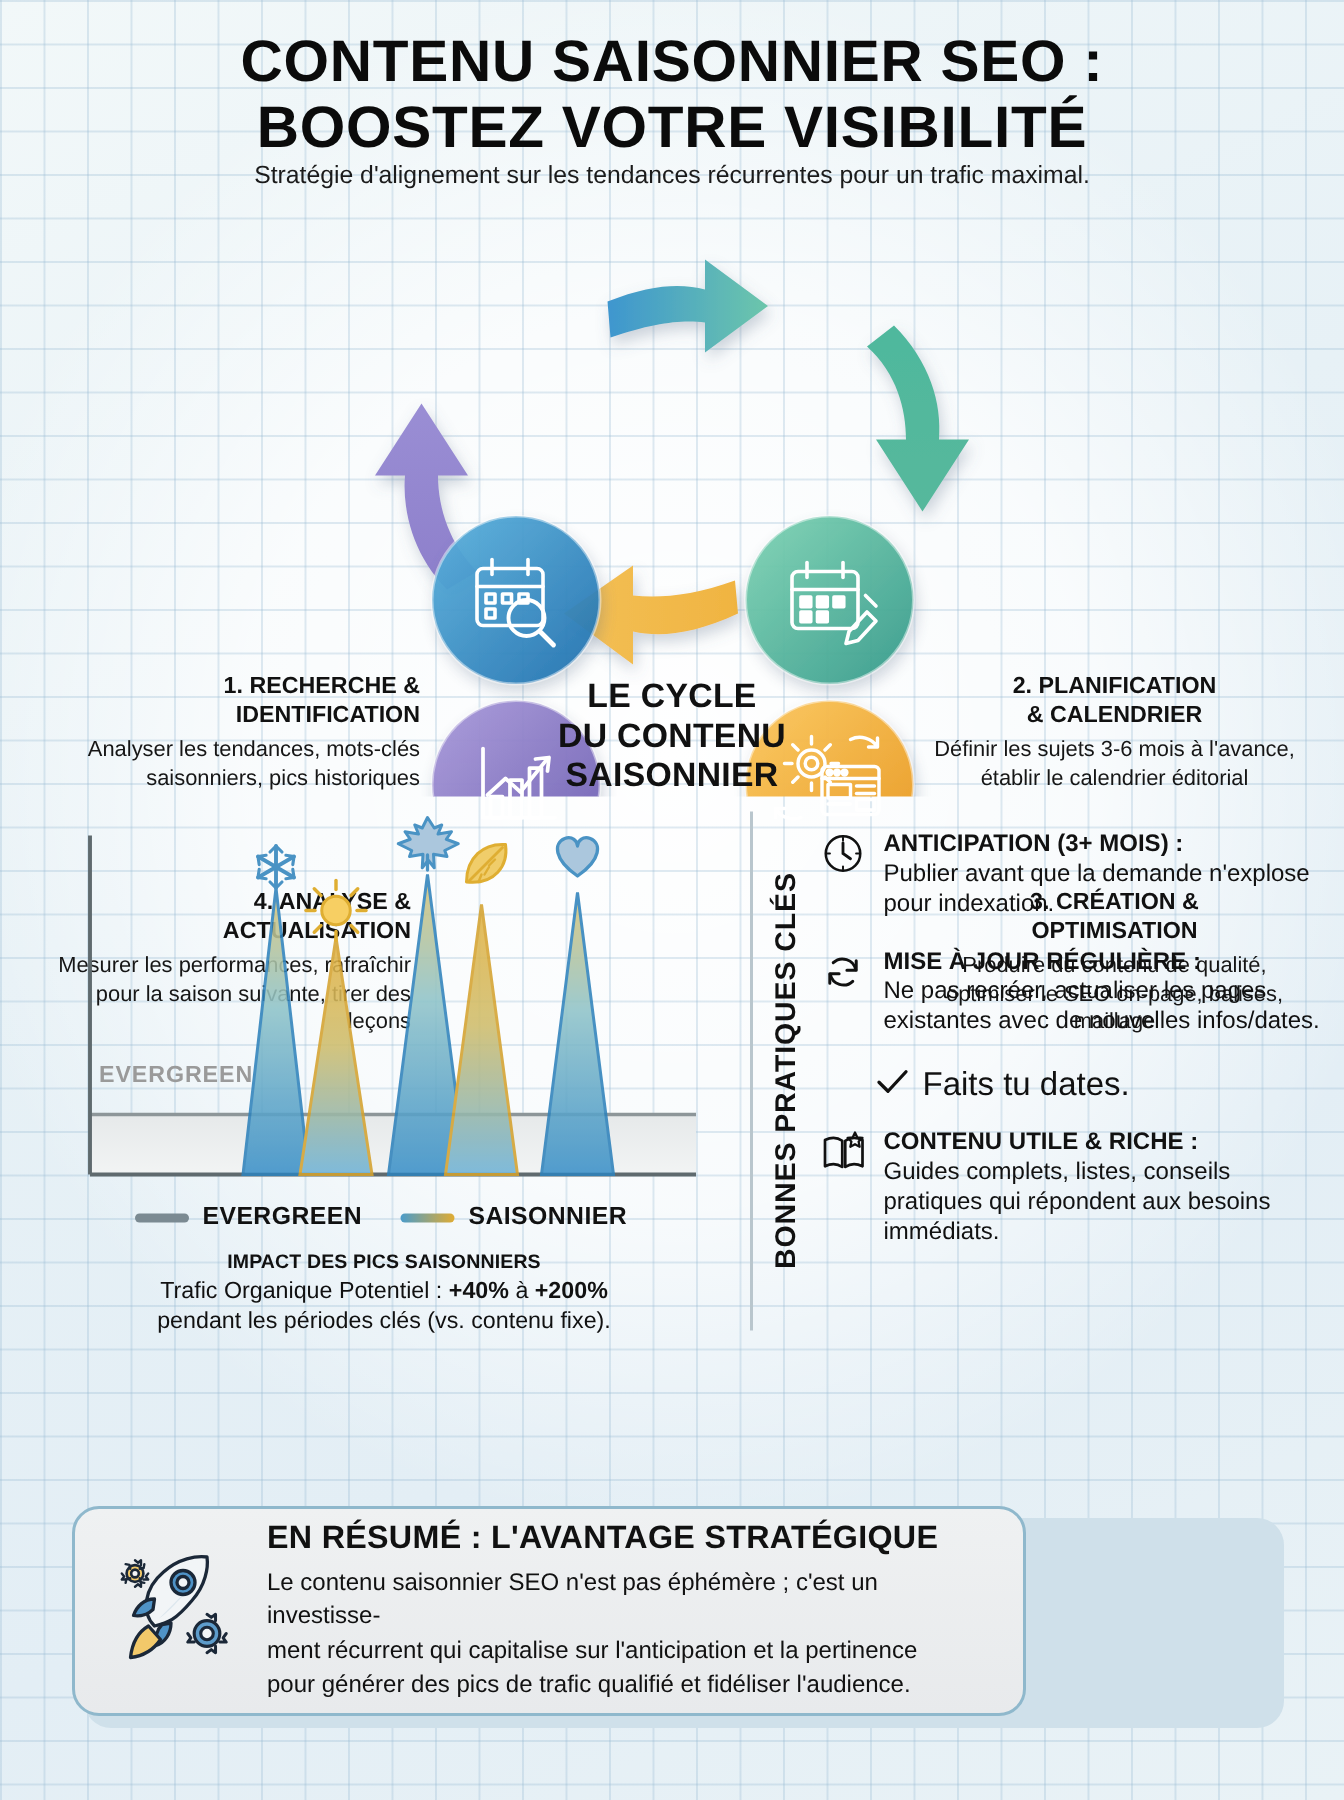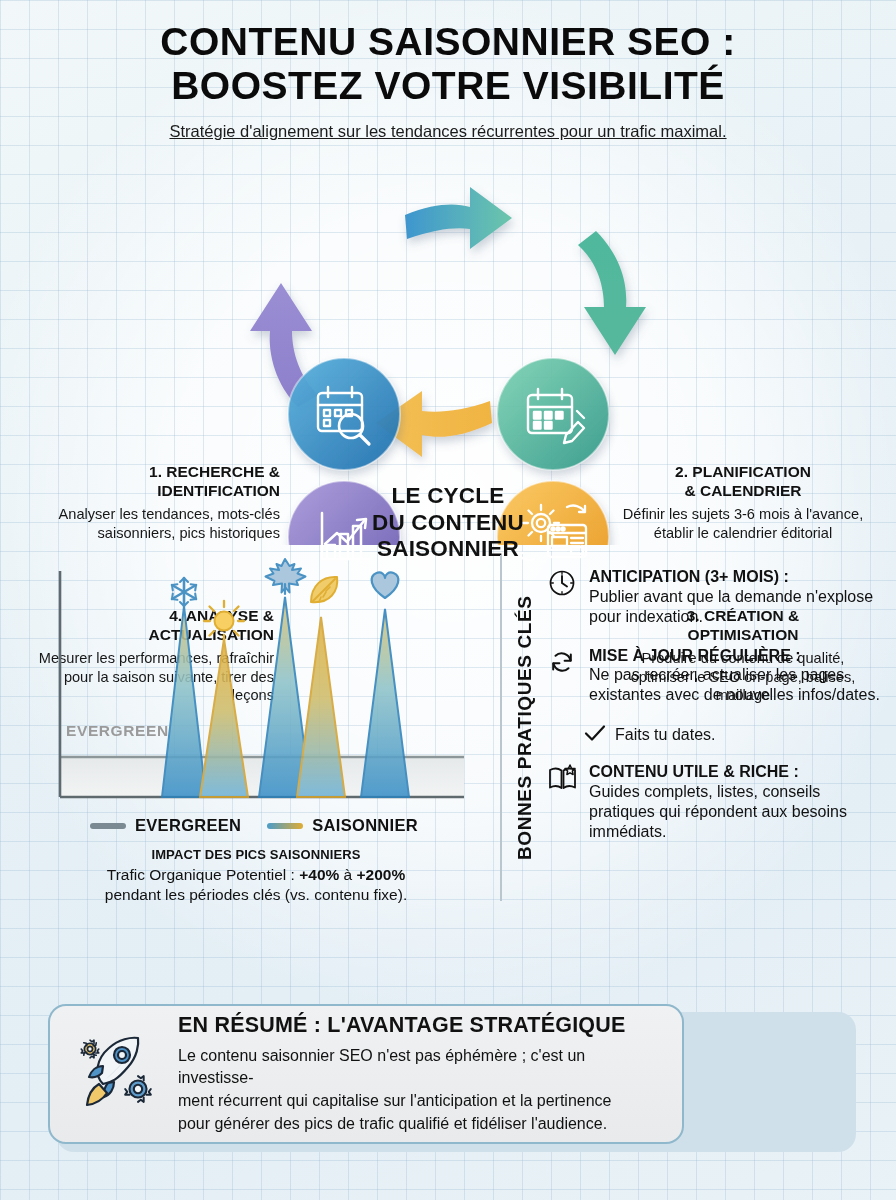--- a/index.html
+++ b/index.html
@@ -22,28 +22,28 @@
   }
   #page { position: absolute; inset: 0; }
 
   
   .header { padding-top: 20px; text-align: center; }
   .title {
     font-size: 39px; font-weight: 700; letter-spacing: 0.5px;
     line-height: 1.13; color: #0b0b0b;
   }
   .subtitle {
-    margin-top: 14px; font-size: 16.5px; color: #1b1b1b; font-weight: 400; text-decoration: underline;
+    margin-top: 0; font-size: 16.5px; color: #1b1b1b; font-weight: 400;
   }
 
   
   .cycle { position: relative; height: 390px; margin-top: 14px; }
   .cycle-svg { position: absolute; left: 0; top: 0; }
   .cycle-center {
-    position: absolute; left: 50%; top: 328px; transform: translate(-50%,0);
+    position: absolute; left: 50%; top: 310px; transform: translate(-50%,0);
     width: 260px; text-align: center;
     font-size: 22.5px; font-weight: 800; line-height: 1.18; letter-spacing: .2px;
   }
   .node-label { position: absolute; width: 250px; }
   .node-label .nl-title {
     font-size: 15.5px; font-weight: 800; line-height: 1.2; margin-bottom: 5px;
   }
   .node-label .nl-desc { font-size: 14.6px; line-height: 1.27; color: #161616; }
   .nl-1 { left: 30px;  top: 308px; text-align: right; }
   .nl-2 { left: 614px; top: 308px; text-align: center; width: 258px; }
@@ -81,21 +81,21 @@
     height: 346px; display: flex; align-items: center; justify-content: center;
     margin-right: 12px;
   }
   .plist { flex: 1; padding-top: 12px; }
   .pitem { display: flex; gap: 11px; margin-bottom: 19px; }
   .picon { width: 30px; flex: 0 0 30px; padding-top: 2px; }
   .ptext { flex: 1; }
   .ptext .pt-title { font-size: 16px; font-weight: 800; line-height: 1.22; }
   .ptext .pt-desc { font-size: 16px; line-height: 1.25; }
   .pcheck { display: flex; gap: 9px; align-items: center; margin: 6px 0 16px 36px; }
-  .pcheck .pc-text { font-size: 16px; }
+  .pcheck .pc-text { font-size: 22px; }
 
   
   .summary-zone { position: absolute; left: 0; right: 0; top: 1000px; height: 160px; }
   .summary-shadow {
     position: absolute; left: 56px; top: 12px; width: 800px; height: 140px;
     border-radius: 18px; background: #cfe0ea;
   }
   .summary {
     position: absolute; left: 48px; top: 4px; width: 636px; height: 140px;
     border: 2px solid #8fb8cc; border-radius: 18px;

